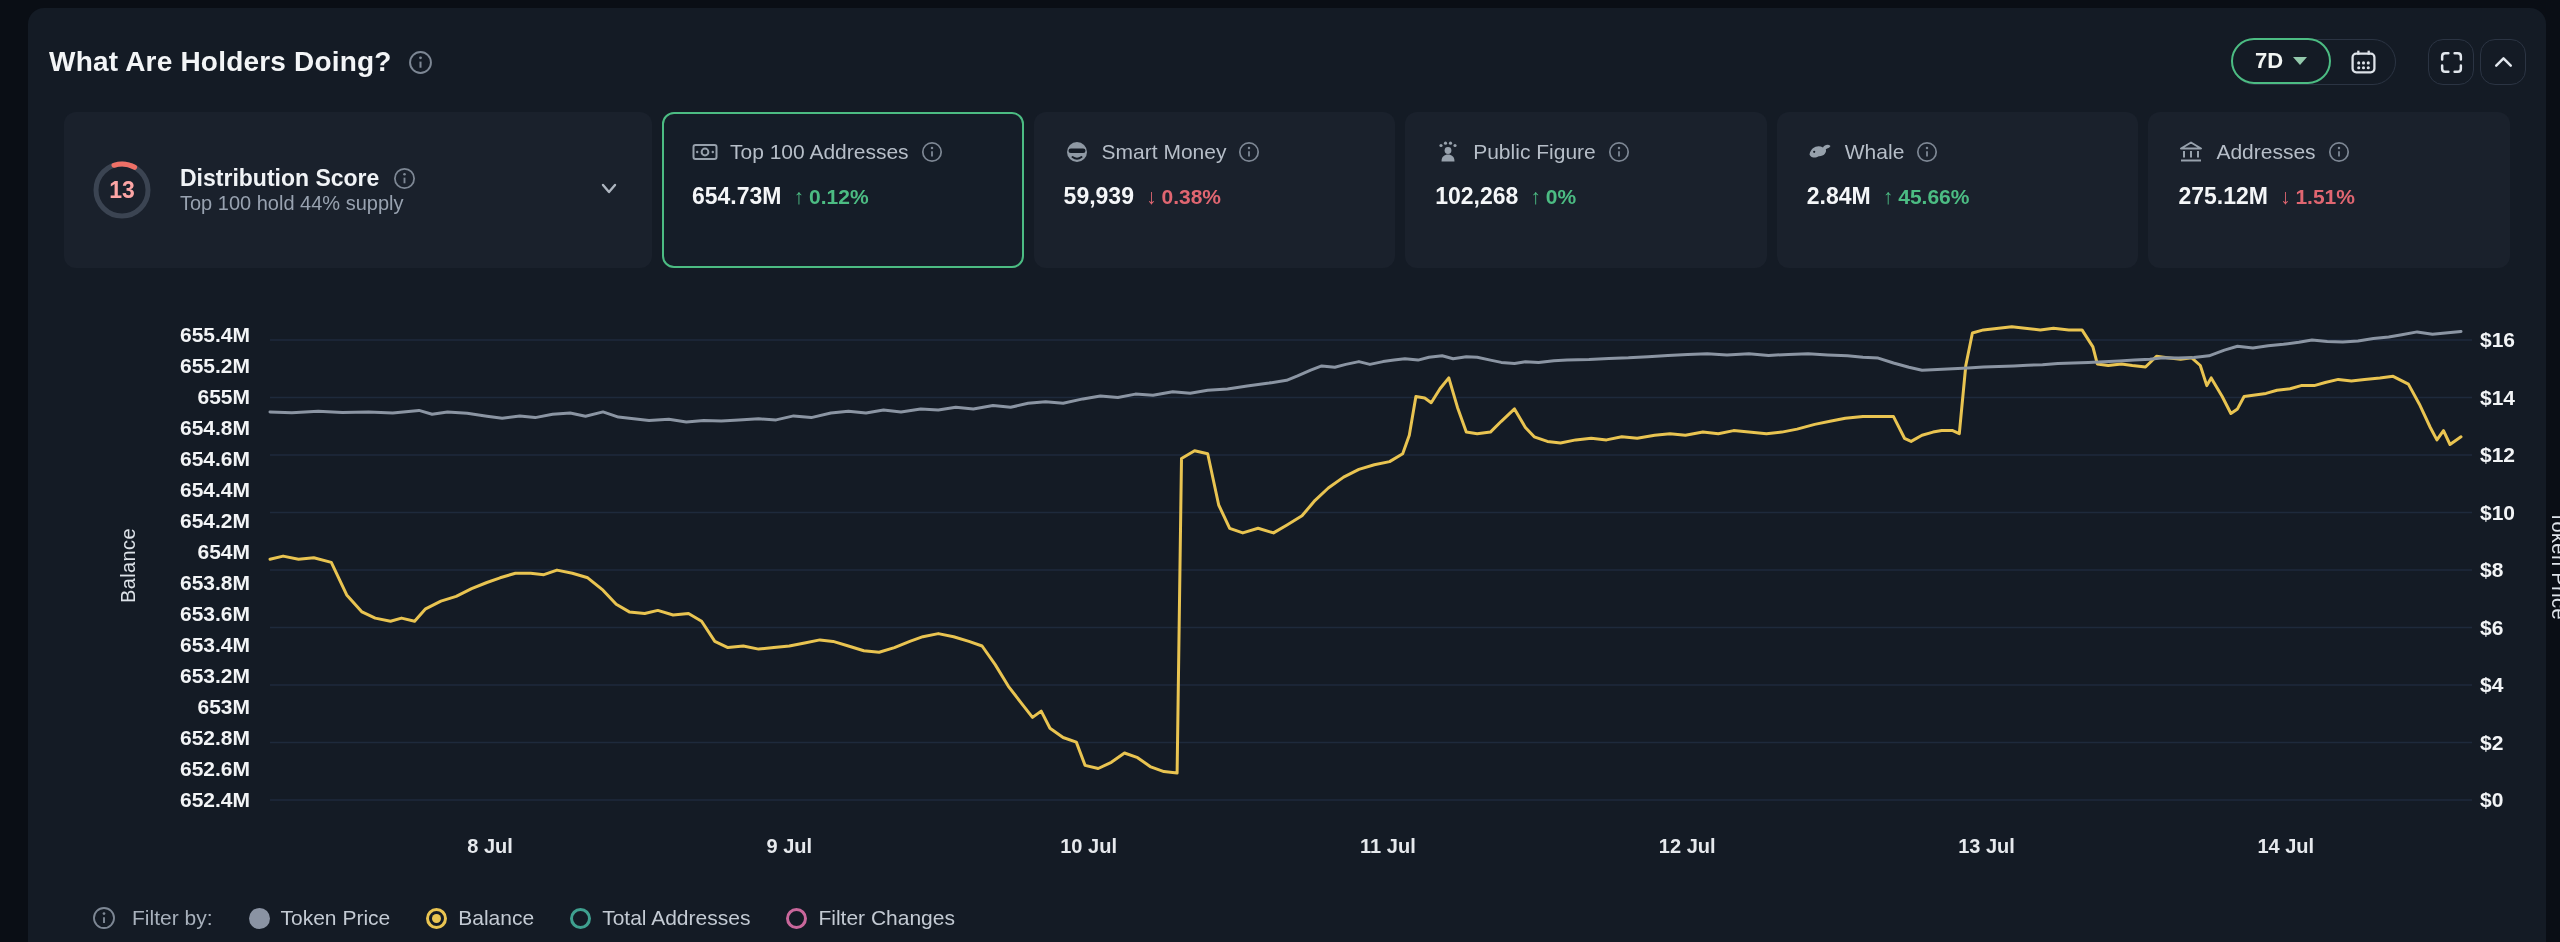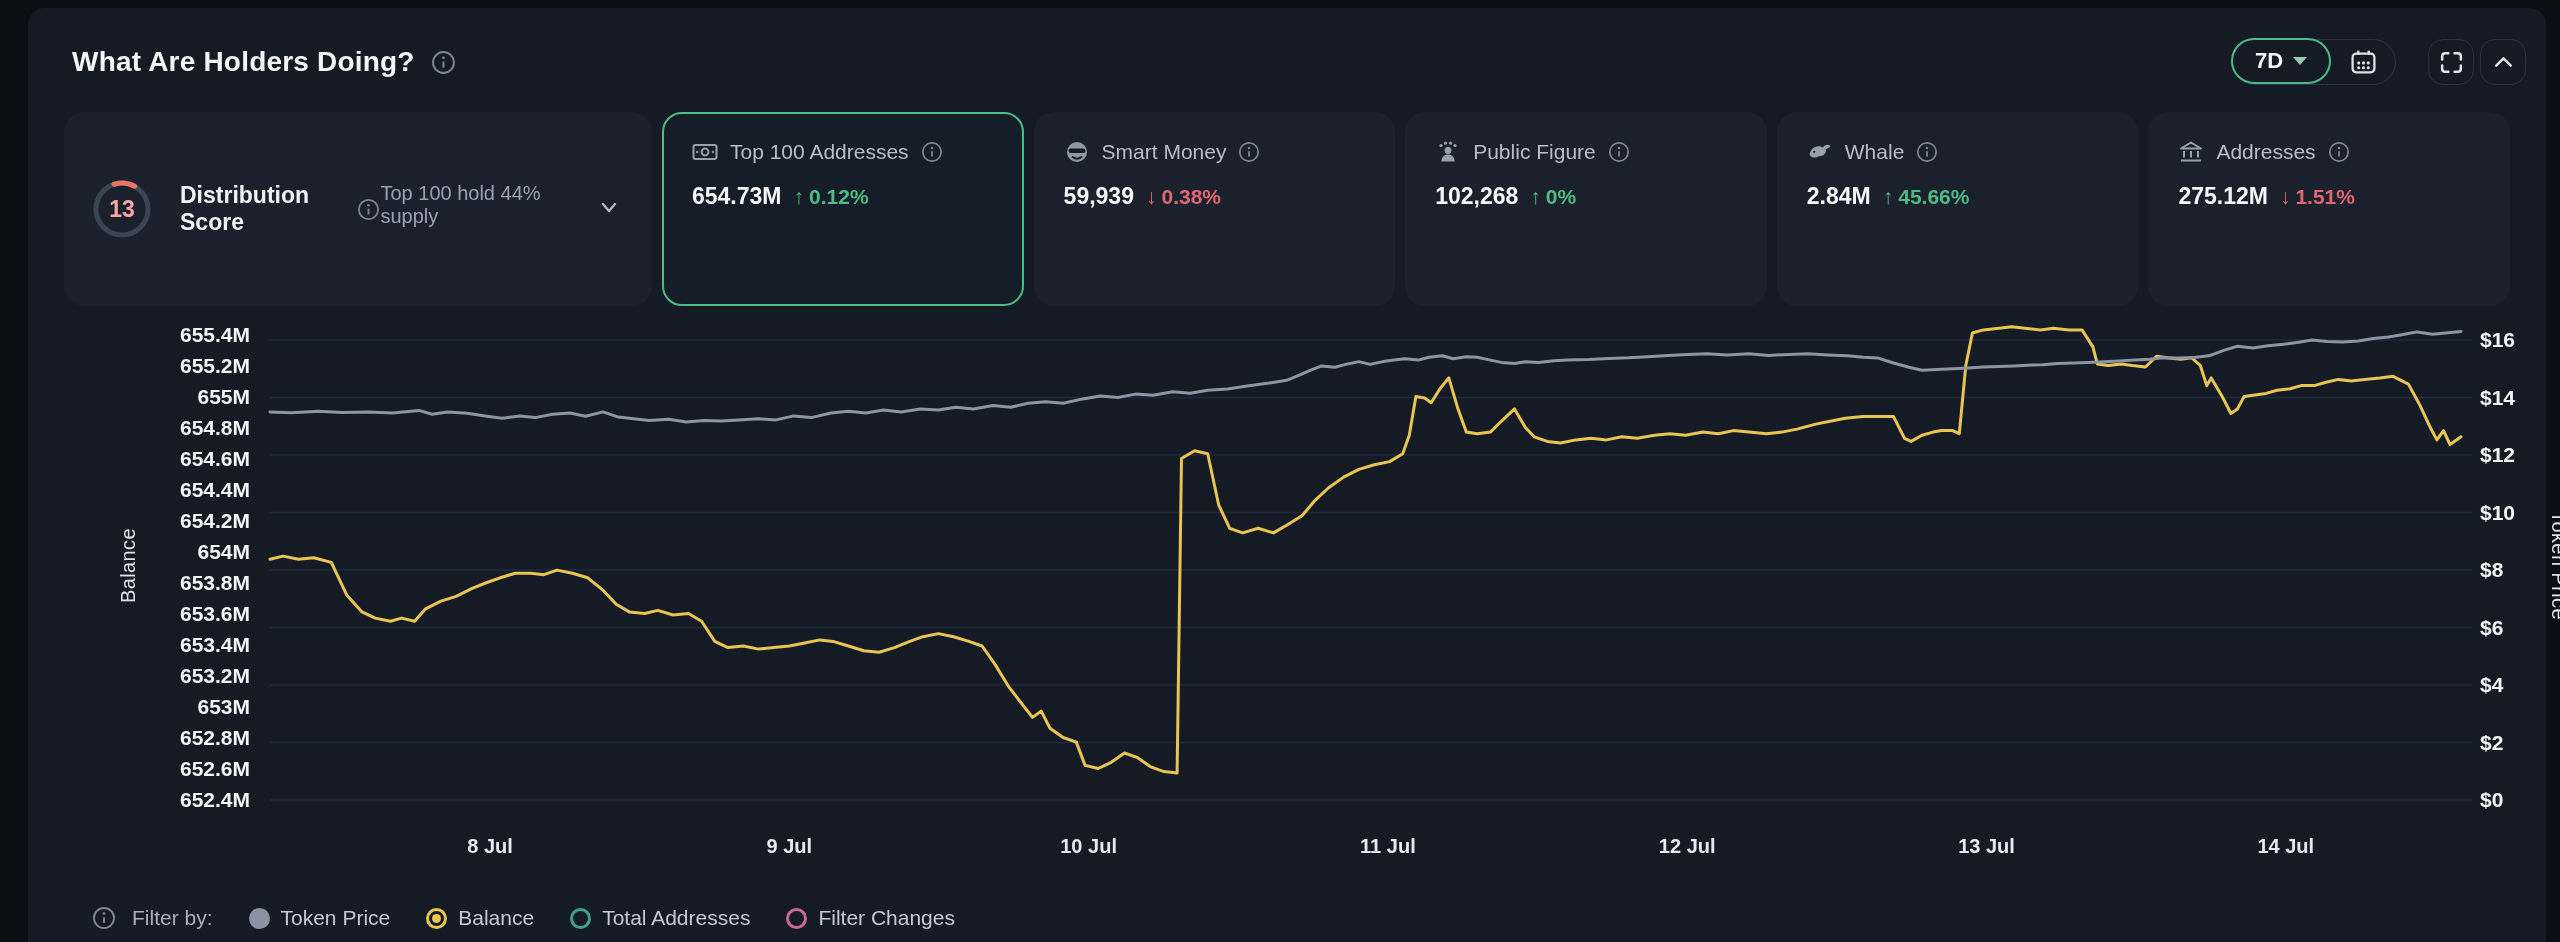--- a/index.html
+++ b/index.html
@@ -2,46 +2,46 @@
 <html><head>
 <meta charset="utf-8">
 <style>
   html,body{margin:0;padding:0}
   body{width:2560px;height:942px;overflow:hidden;position:relative;
        background:#0a0e15;color:#eef1f4;
        font-family:"Liberation Sans","DejaVu Sans",sans-serif;}
   .panel{position:absolute;left:28px;top:8px;width:2518px;height:950px;
          background:#141b25;border-radius:16px;}
   
-  .header{height:100px;display:flex;align-items:center;padding:8px 10px 0 44px;box-sizing:border-box}
+  .header{height:100px;display:flex;align-items:center;padding:8px 10px 0 21px;box-sizing:border-box}
   .title-wrap{display:flex;align-items:center;gap:16px;flex:1}
   .page-title{font-size:28px;font-weight:700;letter-spacing:.2px;color:#f3f5f7}
   .info{display:inline-flex;align-items:center;justify-content:center;flex:none}
   .controls{display:flex;align-items:center}
   .range-group{display:flex;align-items:flex-start;height:44px;border:1px solid #2b3443;border-radius:23px}
   .seg-7d{margin:-2px 0 -2px -2px;height:46px;width:100px;box-sizing:border-box;border:2px solid #4cbc83;
           border-radius:23px;display:flex;align-items:center;justify-content:center;gap:10px;background:#141b25}
   .seg-7d .lbl{font-size:22px;font-weight:600;color:#f2f5f3}
   .caret-down{width:0;height:0;border-left:7px solid transparent;border-right:7px solid transparent;
               border-top:8px solid #93c9ac}
   .seg-cal{width:64px;height:44px;display:flex;align-items:center;justify-content:center}
   .icon-btn{width:46px;height:46px;border:1px solid #2b3443;border-radius:15px;
             display:flex;align-items:center;justify-content:center;box-sizing:border-box;background:transparent}
   .btn-full{margin-left:32px}
   .btn-collapse{margin-left:6px;margin-right:10px}
   
   .cards{display:flex;gap:10px;padding:4px 36px 0;box-sizing:border-box}
-  .card{background:#1a212c;border-radius:20px;height:194px;box-sizing:border-box}
+  .card{background:#1a212c;border-radius:12px;height:156px;box-sizing:border-box}
   .card.metric{flex:1;padding:27px 30px}
   .card.metric.selected{border:2px solid #4cbc83;background:#151d28;padding:25px 28px}
   .card.score-card{width:588px;flex:none;display:flex;align-items:center;gap:26px;padding:0 30px 0 26px}
   .gauge{position:relative;width:64px;height:64px;flex:none}
   .gauge .score-num{position:absolute;inset:0;display:flex;align-items:center;justify-content:center;
                     font-size:23px;font-weight:700;color:#fca5a5}
-  .score-main{display:flex;flex-direction:row;gap:0}
+  .score-main{display:flex;flex-direction:column;gap:0}
   .score-title-row{display:flex;align-items:center;gap:14px;font-size:23px;font-weight:600;color:#f0f3f6}
   .score-sub{font-size:20px;color:#98a2b0}
   .score-chevron{margin-left:auto}
   .label-row{display:flex;align-items:center;gap:12px;color:#b6bec8;font-size:21px}
   .micon{display:inline-flex;flex:none}
   .value-row{display:flex;align-items:baseline;gap:12px;margin-top:18px}
   .value{font-size:23px;font-weight:700;color:#f4f6f8}
   .change{font-size:21px;font-weight:600;display:inline-flex;gap:5px}
   .change.up{color:#4cbc83}
   .change.down{color:#e06671}

